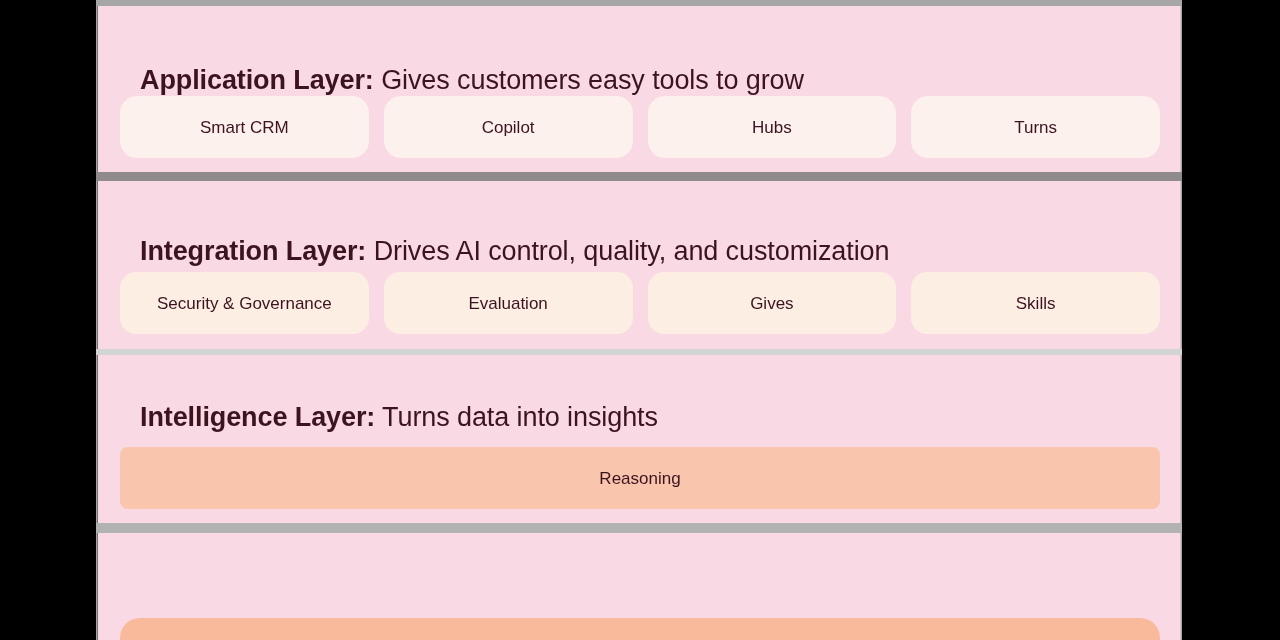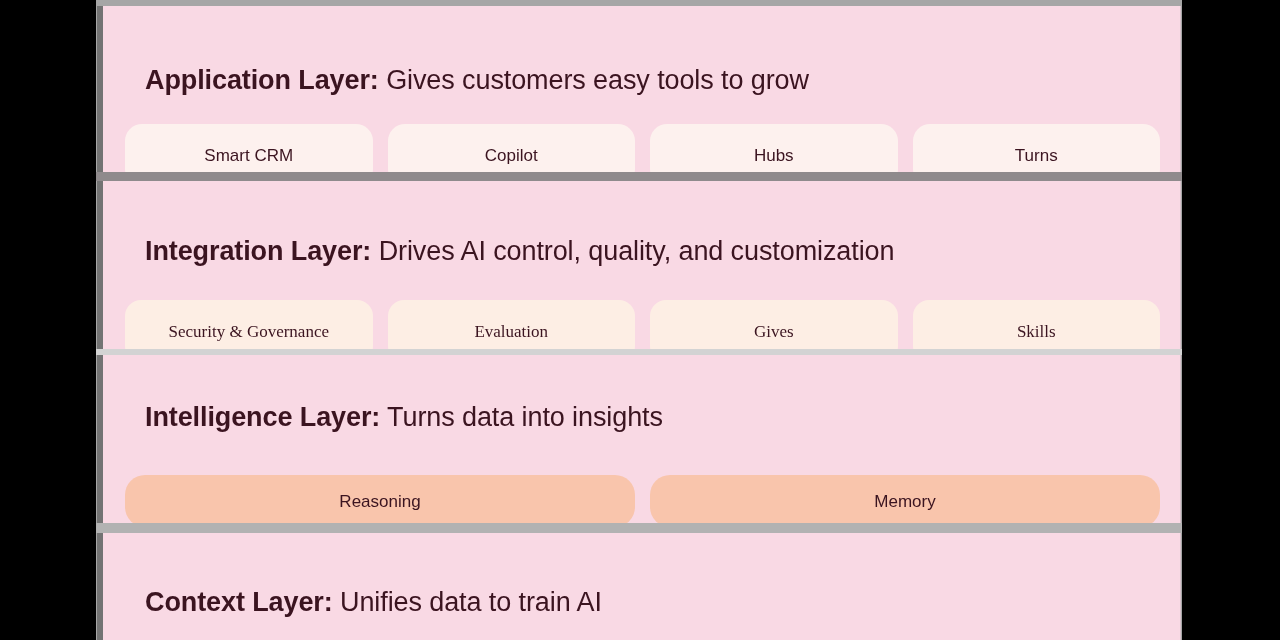--- a/index.html
+++ b/index.html
@@ -33,21 +33,21 @@
     overflow: hidden;
   }
 
   .layer-panel {
     position: absolute;
     left: 1px;
     width: 1084px;
     background: #f9d9e4;
     box-sizing: border-box;
     overflow: hidden;
-    border-left: 6px solid #737373;
+    border-left: 1px solid #737373;
     border-right: 1px solid #d8c3cc;
   }
 
   .layer-panel.p1 { top: 6px;   height: 166px; }
   .layer-panel.p2 { top: 181px; height: 168px; }
   .layer-panel.p3 { top: 355px; height: 168px; }
   .layer-panel.p4 { top: 533px; height: 107px; }
 
   .divider {
     position: absolute;
@@ -82,58 +82,57 @@
 
   .chip-row {
     position: absolute;
     left: 22px;
     right: 20px;
     display: flex;
     gap: 15px;
   }
 
   .p1 .chip-row { top: 90px; }
-  .p2 .chip-row { top: 91px; font-family: Liberation Serif, serif; }
+  .p2 .chip-row { top: 91px; }
   .p3 .chip-row { top: 92px; }
   .p4 .chip-row { top: 85px; }
 
   .chip {
     flex: 1 1 0;
     display: flex;
     align-items: center;
     justify-content: center;
     text-align: center;
     color: #3b1420;
     font-size: 17px;
     line-height: 21px;
     font-weight: 400;
     box-sizing: border-box;
     padding: 6px 10px;
-    margin-top: 28px;
   }
 
   
   .p1 .chip {
     height: 62px;
     background: #fdf1ee;
     border-radius: 17px;
   }
 
   
   .p2 .chip {
     height: 62px;
     background: #fdeee4;
     border-radius: 16px;
   }
 
   
   .p3 .chip {
-    height: 52px;
+    height: 62px;
     background: #f9c5ac;
-    border-radius: 20px;
+    border-radius: 8px;
   }
 
   
   .p4 .chip {
     height: 62px;
     background: #f9ba9c;
     border-radius: 20px;
   }
 
   .chip-label {
@@ -194,32 +193,26 @@
     <div class="divider d2"></div>
 
     <section class="layer-panel p3">
       <h2 class="layer-title">
         <span class="lt-name">Intelligence Layer:</span><span class="lt-desc"> Turns data into insights</span>
       </h2>
       <div class="chip-row">
         <div class="chip">
           <span class="chip-label">Reasoning</span>
         </div>
-        <div class="chip">
-          <span class="chip-label">Memory</span>
-        </div>
       </div>
     </section>
 
     <div class="divider d3"></div>
 
     <section class="layer-panel p4">
-      <h2 class="layer-title">
-        <span class="lt-name">Context Layer:</span><span class="lt-desc"> Unifies data to train AI</span>
-      </h2>
       <div class="chip-row">
         <div class="chip">
           <span class="chip-label"></span>
         </div>
       </div>
     </section>
 
   </div>
 </div>
 

